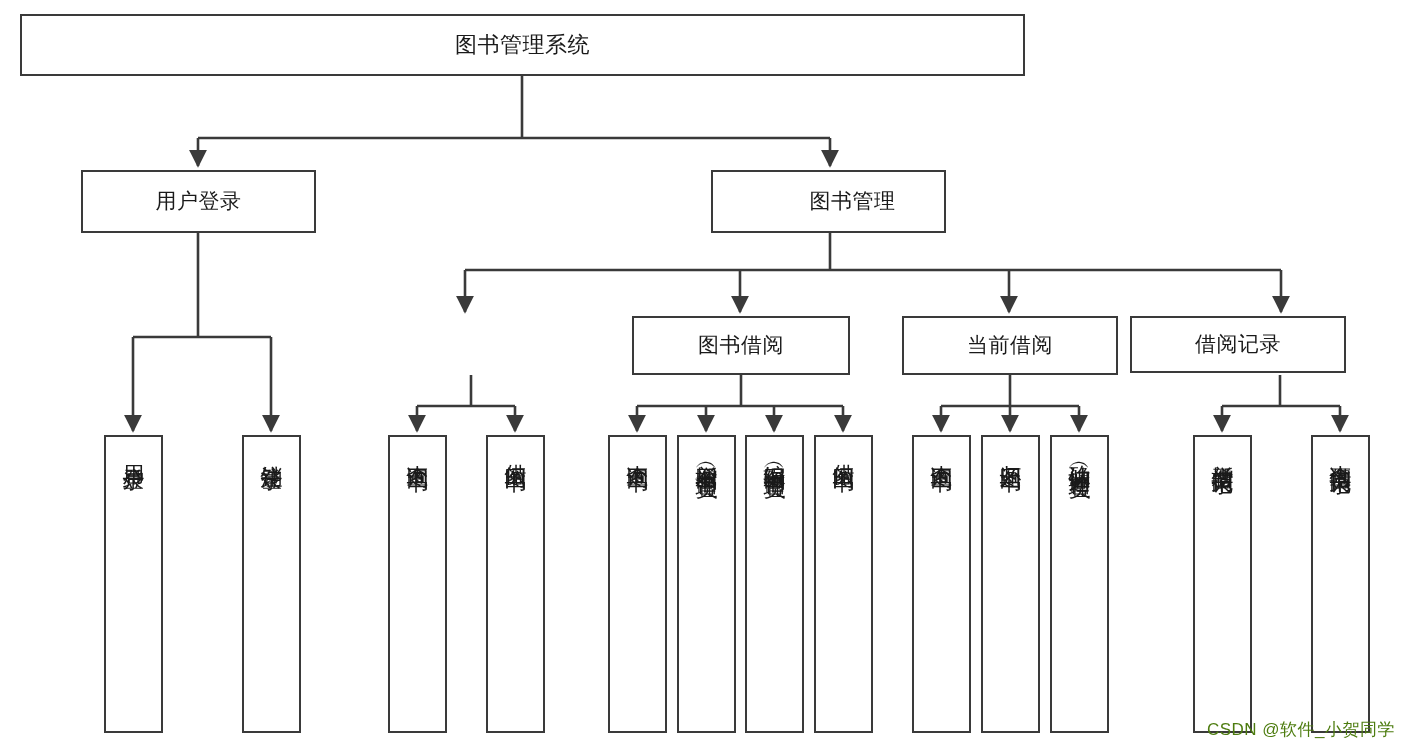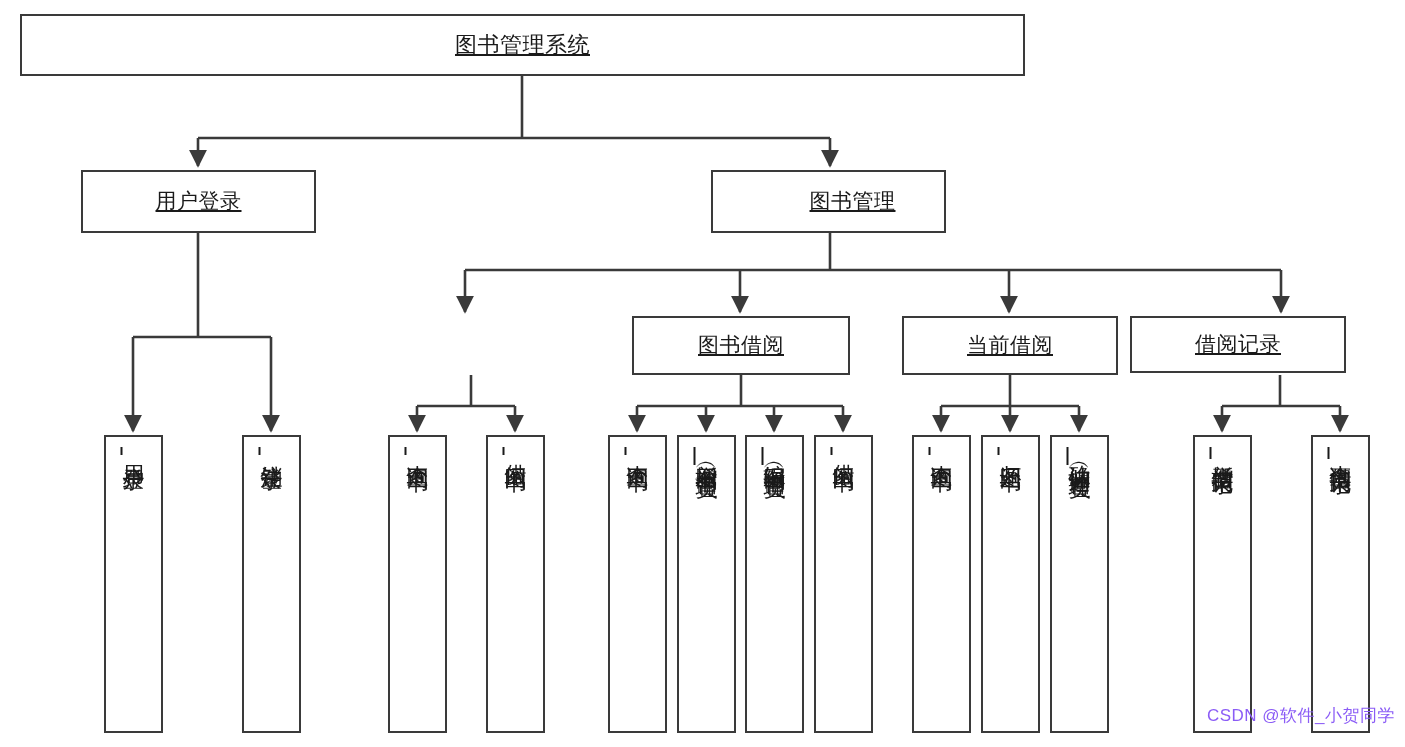--- a/index.html
+++ b/index.html
@@ -27,21 +27,20 @@
   }
   .node {
     position: absolute;
     box-sizing: border-box;
     background: #ffffff;
     border: 2px solid #3a3a3a;
     display: flex;
     align-items: center;
     justify-content: center;
     color: #1a1a1a;
-    text-decoration: underline;
   }
   .node-label {
     display: block;
     text-align: center;
     line-height: 1.18;
     color: #1a1a1a;
   }
   .node.horiz .node-label {
     font-size: 21px;
     letter-spacing: 0.5px;
@@ -57,23 +56,23 @@
     font-size: 22px;
     letter-spacing: 2px;
     line-height: 1;
   }
   .node.root .node-label {
     font-size: 22px;
   }
   .watermark {
     position: absolute;
     right: 10px;
-    bottom: 20px;
+    bottom: 6px;
     font-size: 17px;
-    color: #8b5cf6;
+    color: #4d7c0f;
     letter-spacing: 0.5px;
     white-space: nowrap;
   }
 </style>
 </head>
 <body>
 
 <div id="canvas">
 
   <svg id="edges" viewBox="0 0 1405 747" width="1405" height="747">

